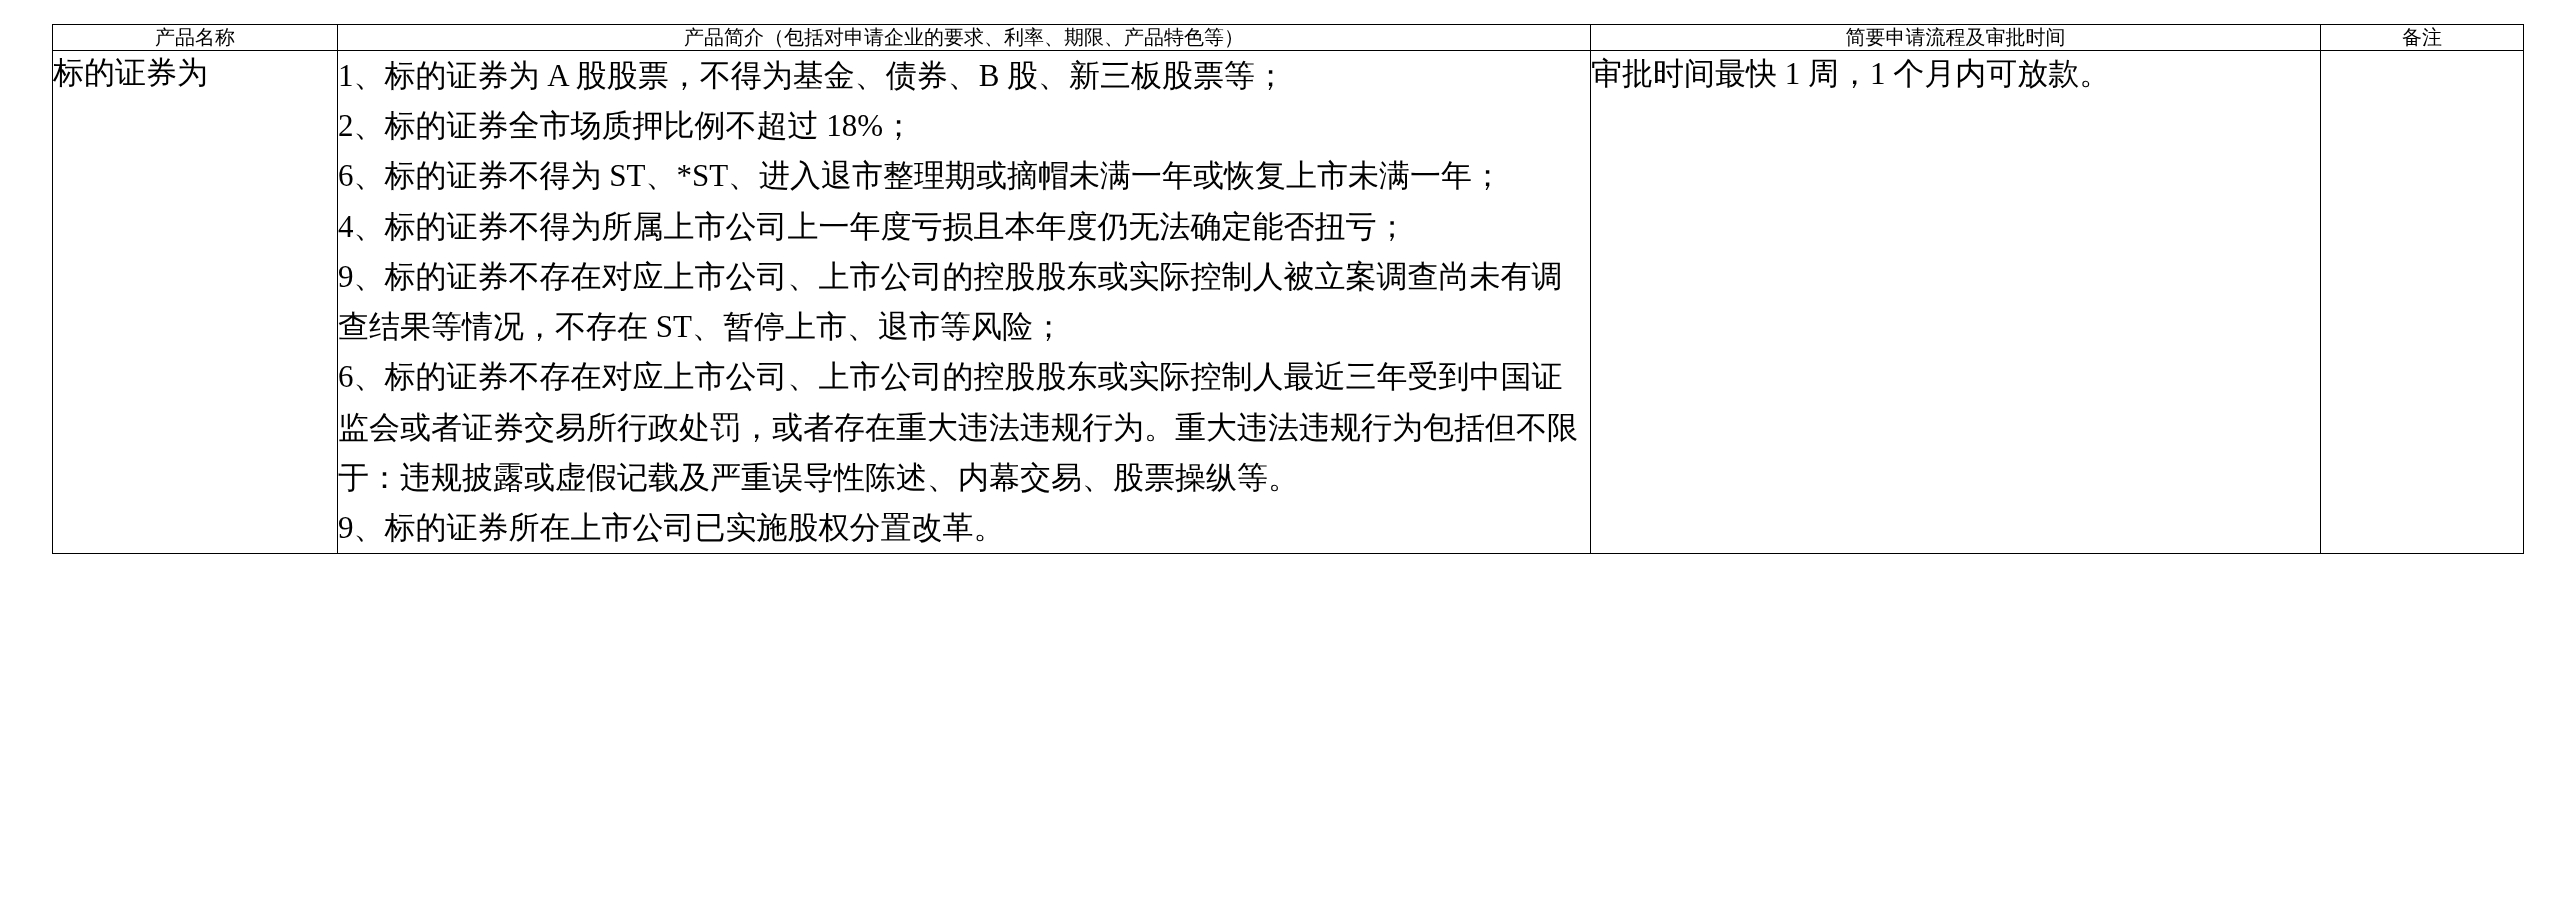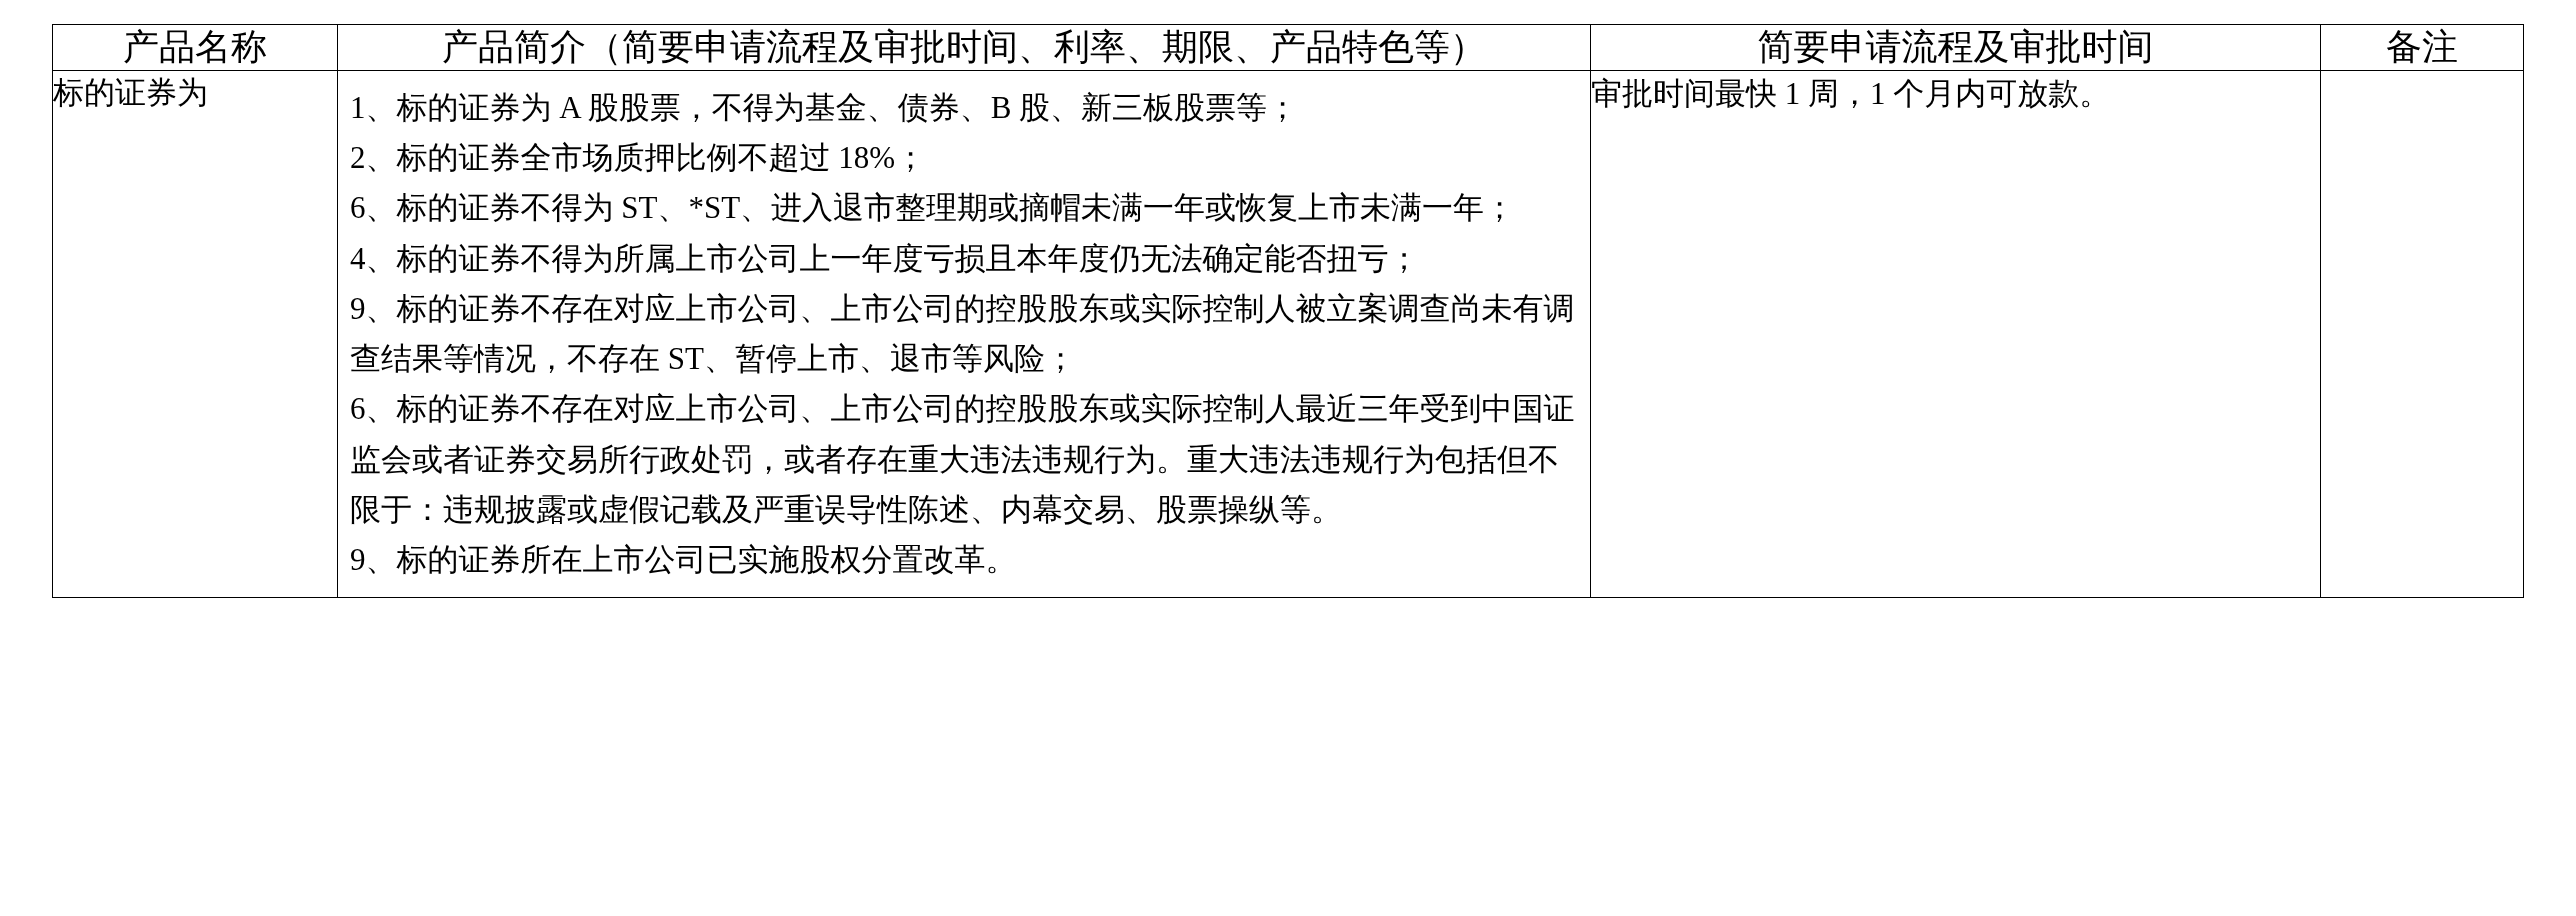--- a/index.html
+++ b/index.html
@@ -34,21 +34,21 @@
   }
   
   col.c1 { width: 285px; }
   col.c2 { width: 1253px; }
   col.c3 { width: 730px; }
   col.c4 { width: 203px; }
 
   thead th {
     text-align: center;
     font-weight: normal;
-    font-size: 36px;
+    font-size: 20px;
     line-height: 1.25;
     padding: 8.6px 3.5px 10.4px 3.5px;
     white-space: nowrap;
   }
   td.cell-name {
     font-size: 31px;
     line-height: 1.45;
     text-align: left;
     padding: 0 8.6px;
     vertical-align: middle;
@@ -69,21 +69,21 @@
   td.cell-remark {
     font-size: 31px;
     padding: 0 8.6px;
     vertical-align: middle;
   }
   .desc-line {
     display: block;
     white-space: normal;
   }
   .desc-list {
-    margin: 12px;
+    margin: 0;
     padding: 0;
     list-style: none;
   }
   .desc-list li {
     margin: 0;
     padding: 0;
   }
 </style>
 </head>
 <body>
@@ -93,21 +93,21 @@
   <table class="product-table">
     <colgroup>
       <col class="c1">
       <col class="c2">
       <col class="c3">
       <col class="c4">
     </colgroup>
     <thead>
       <tr>
         <th>产品名称</th>
-        <th>产品简介（简要申请流程及审批时间、利率、期限、产品特色等）</th>
+        <th>产品简介（包括对申请企业的要求、利率、期限、产品特色等）</th>
         <th>简要申请流程及审批时间</th>
         <th>备注</th>
       </tr>
     </thead>
     <tbody>
       <tr>
         <td class="cell-name">标的证券为</td>
         <td class="cell-desc">
           <ul class="desc-list">
             <li class="desc-line">1、标的证券为 A 股股票，不得为基金、债券、B 股、新三板股票等；</li>

